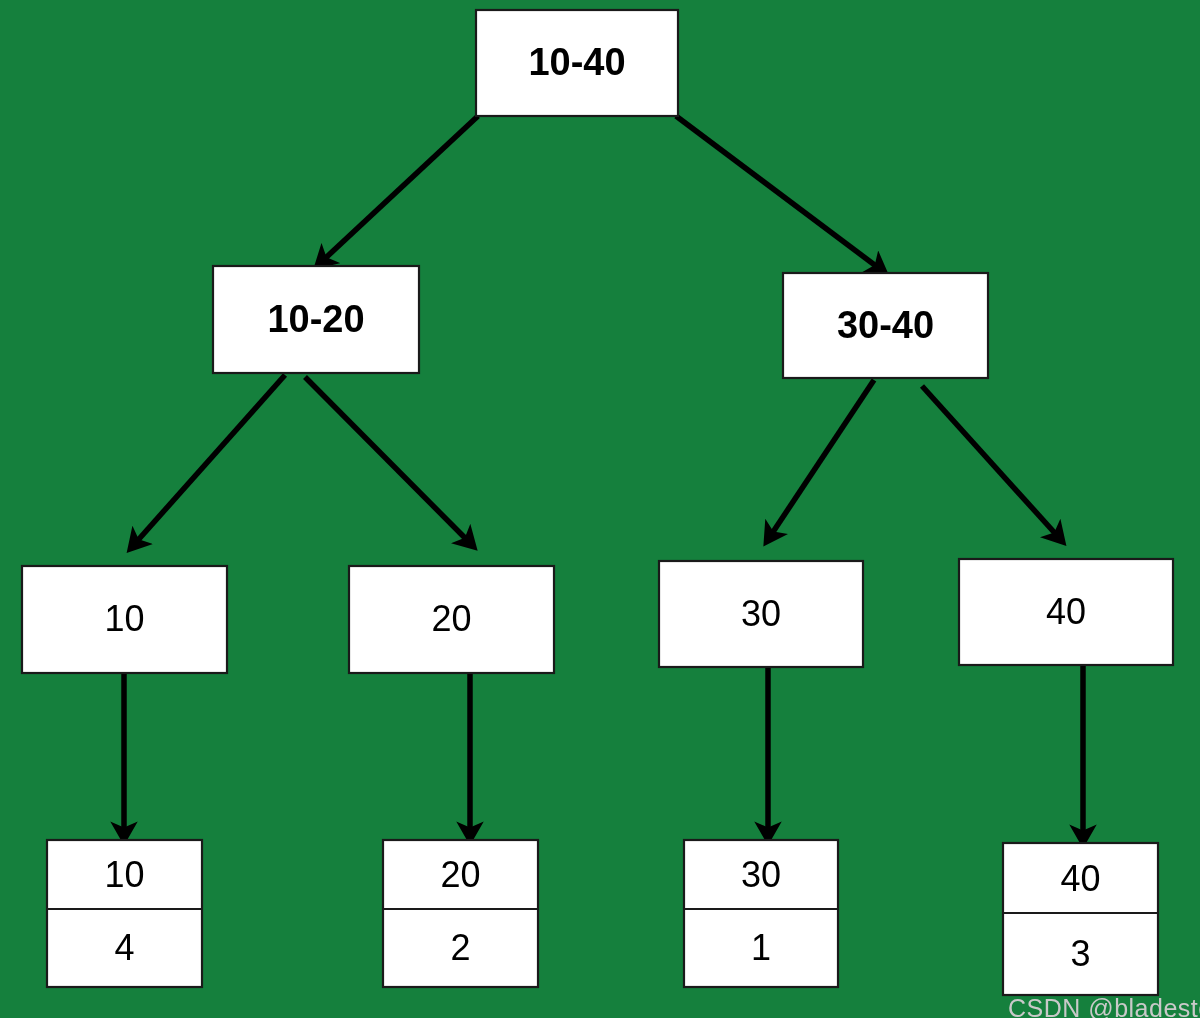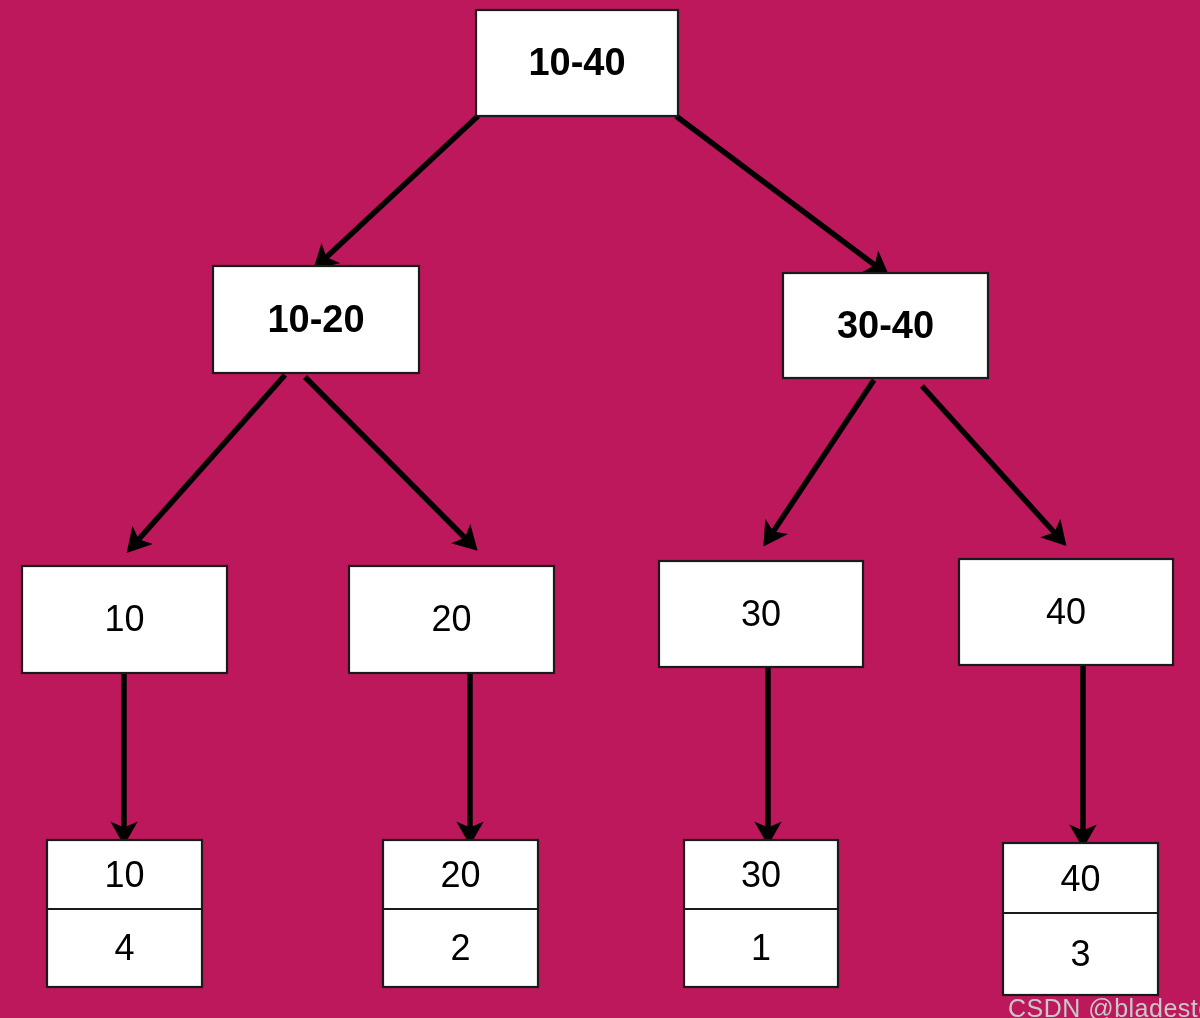--- a/index.html
+++ b/index.html
@@ -4,21 +4,21 @@
 <style>
   html, body {
     margin: 0;
     padding: 0;
     background: #ffffff;
   }
   #canvas {
     position: relative;
     width: 1200px;
     height: 1018px;
-    background: #be185d;
+    background: #15803d;
     overflow: hidden;
     font-family: "Liberation Sans", sans-serif;
   }
   #tree-svg {
     position: absolute;
     top: 0;
     left: 0;
     width: 1200px;
     height: 1018px;
   }

